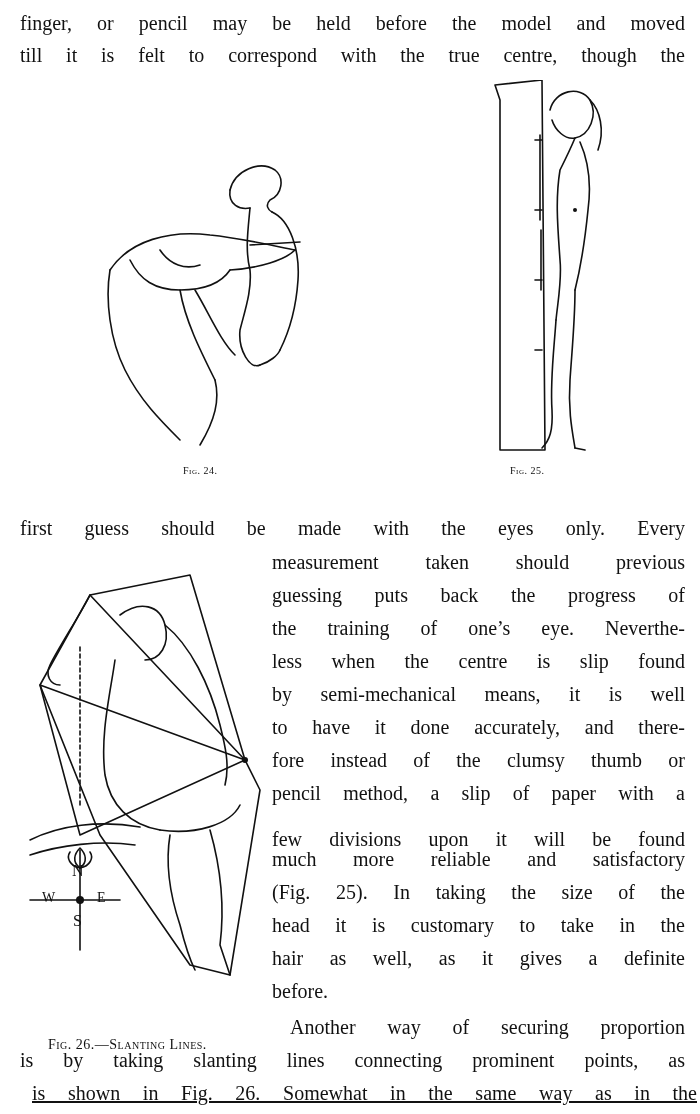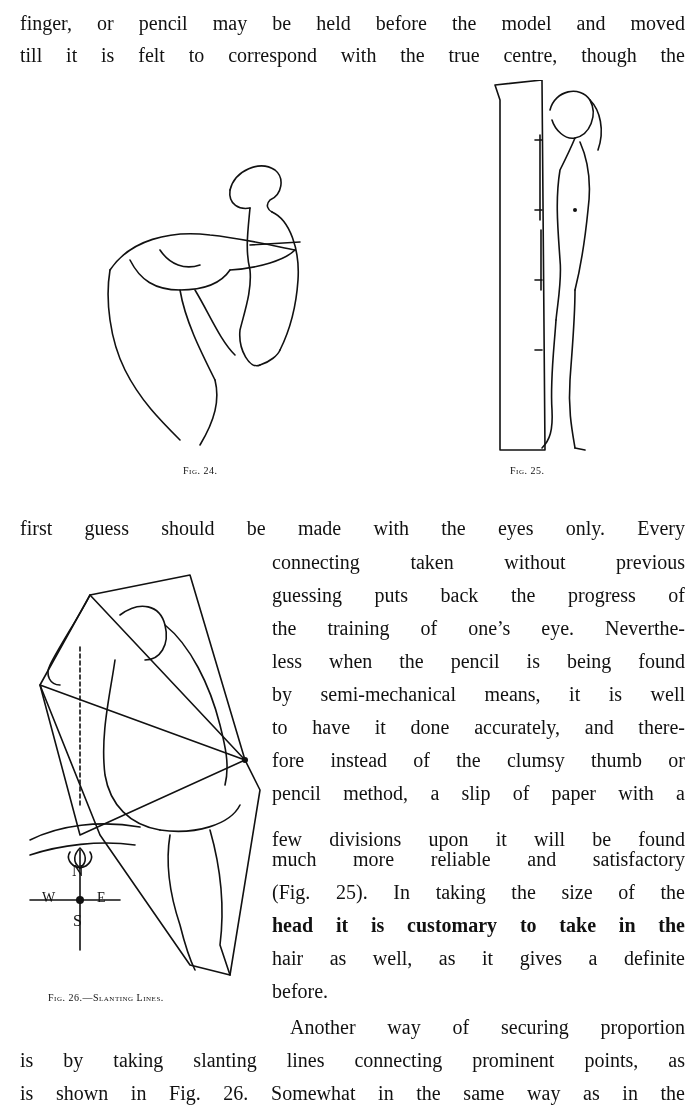--- a/index.html
+++ b/index.html
@@ -75,33 +75,33 @@
   <line x1="8" y1="60" x2="98" y2="60"></line>
   <path d="M58 8 C52 14,50 22,58 28 C66 22,64 14,58 8 Z"></path>
   <path d="M58 28 C48 26,44 18,48 12 M58 28 C68 26,72 18,68 12"></path>
   <circle cx="58" cy="60" r="4" style="fill:#111;stroke:none"></circle>
 </svg>
 <div class="cap" style="left:72px;top:862px;font-size:16px;">N</div>
 <div class="cap" style="left:42px;top:890px;font-size:14px;">W</div>
 <div class="cap" style="left:97px;top:890px;font-size:14px;">E</div>
 <div class="cap" style="left:73px;top:912px;font-size:16px;">S</div>
 
-<div class="cap" style="left:48px;top:992px;font-size:10px;">Fig. 26.—Slanting Lines.</div>
+<div class="cap" style="left:48px;top:1037px;font-size:14px;">Fig. 26.—Slanting Lines.</div>
 
-<div class="line just" style="left:272px;top:547px;width:413px;">connecting taken without previous</div>
+<div class="line just" style="left:272px;top:547px;width:413px;">measurement taken should previous</div>
 <div class="line just" style="left:272px;top:580px;width:413px;">guessing puts back the progress of</div>
 <div class="line just" style="left:272px;top:613px;width:413px;">the training of one’s eye.   Neverthe-</div>
-<div class="line just" style="left:272px;top:646px;width:413px;">less when  the pencil is being found</div>
+<div class="line just" style="left:272px;top:646px;width:413px;">less when  the centre is slip found</div>
 <div class="line just" style="left:272px;top:679px;width:413px;">by semi-mechanical  means, it is well</div>
 <div class="line just" style="left:272px;top:712px;width:413px;">to have it done accurately, and there-</div>
 <div class="line just" style="left:272px;top:745px;width:413px;">fore instead of the clumsy thumb or</div>
 <div class="line just" style="left:272px;top:778px;width:413px;">pencil method, a slip of paper with a</div>
 <div class="line just" style="left:272px;top:794px;width:413px;margin-top:30px;">few divisions upon it will be found</div>
 <div class="line just" style="left:272px;top:844px;width:413px;">much more reliable and satisfactory</div>
 <div class="line just" style="left:272px;top:877px;width:413px;">(Fig. 25).   In taking the size of the</div>
-<div class="line just" style="left:272px;top:910px;width:413px;font-weight:bold;">head it is customary to take in the</div>
+<div class="line just" style="left:272px;top:910px;width:413px;">head it is customary to take in the</div>
 <div class="line just" style="left:272px;top:943px;width:413px;">hair as well, as it gives a definite</div>
 <div class="line" style="left:272px;top:976px;">before.</div>
 
 <div class="line just" style="left:290px;top:1012px;width:395px;">Another way of securing proportion</div>
 
 <div class="line just" style="left:20px;top:1045px;width:665px;">is by taking slanting lines connecting prominent points, as</div>
-<div class="line just" style="left:20px;top:1078px;width:665px;">is shown in Fig. 26.  Somewhat in the same way as in the</div>
+<div class="line just" style="left:32px;top:1078px;width:665px;text-decoration:underline;">is shown in Fig. 26.  Somewhat in the same way as in the</div>
 
 </body></html>

